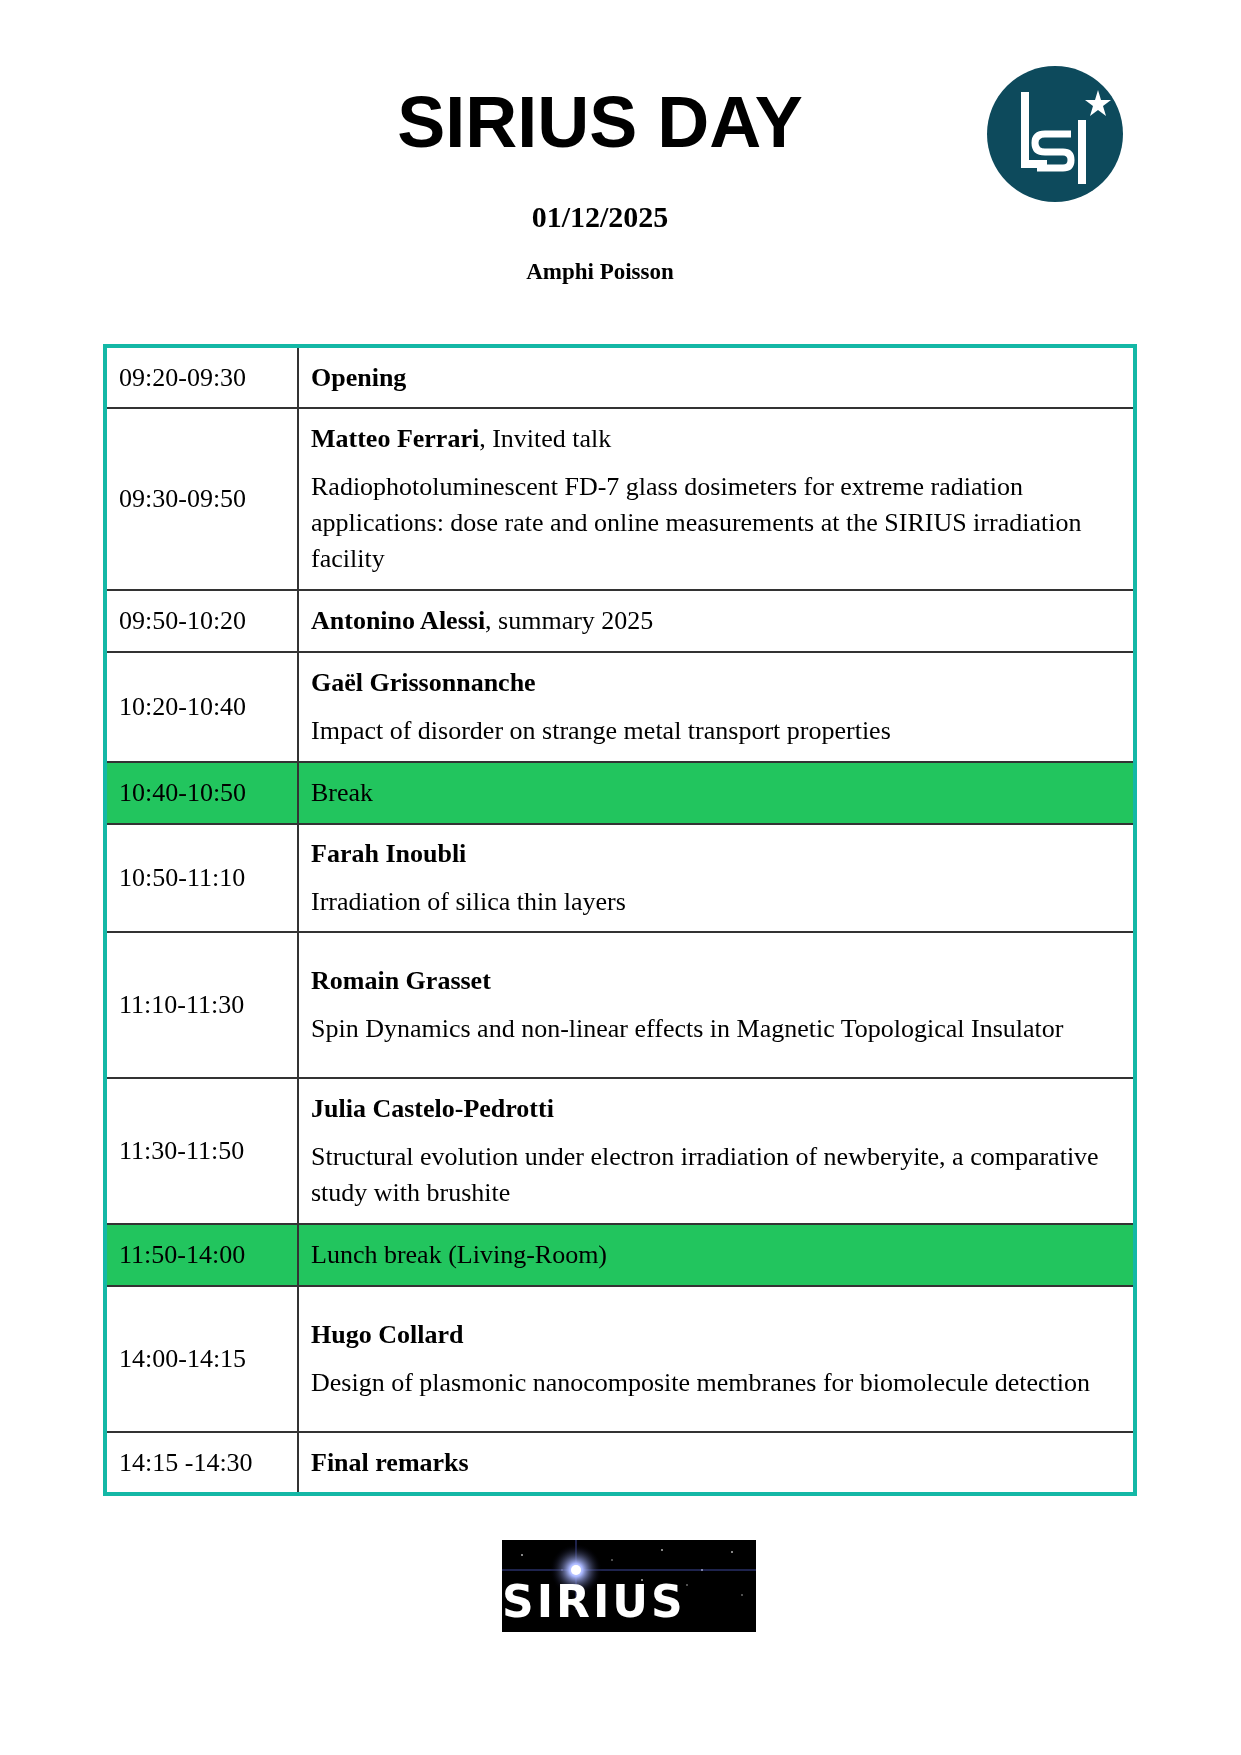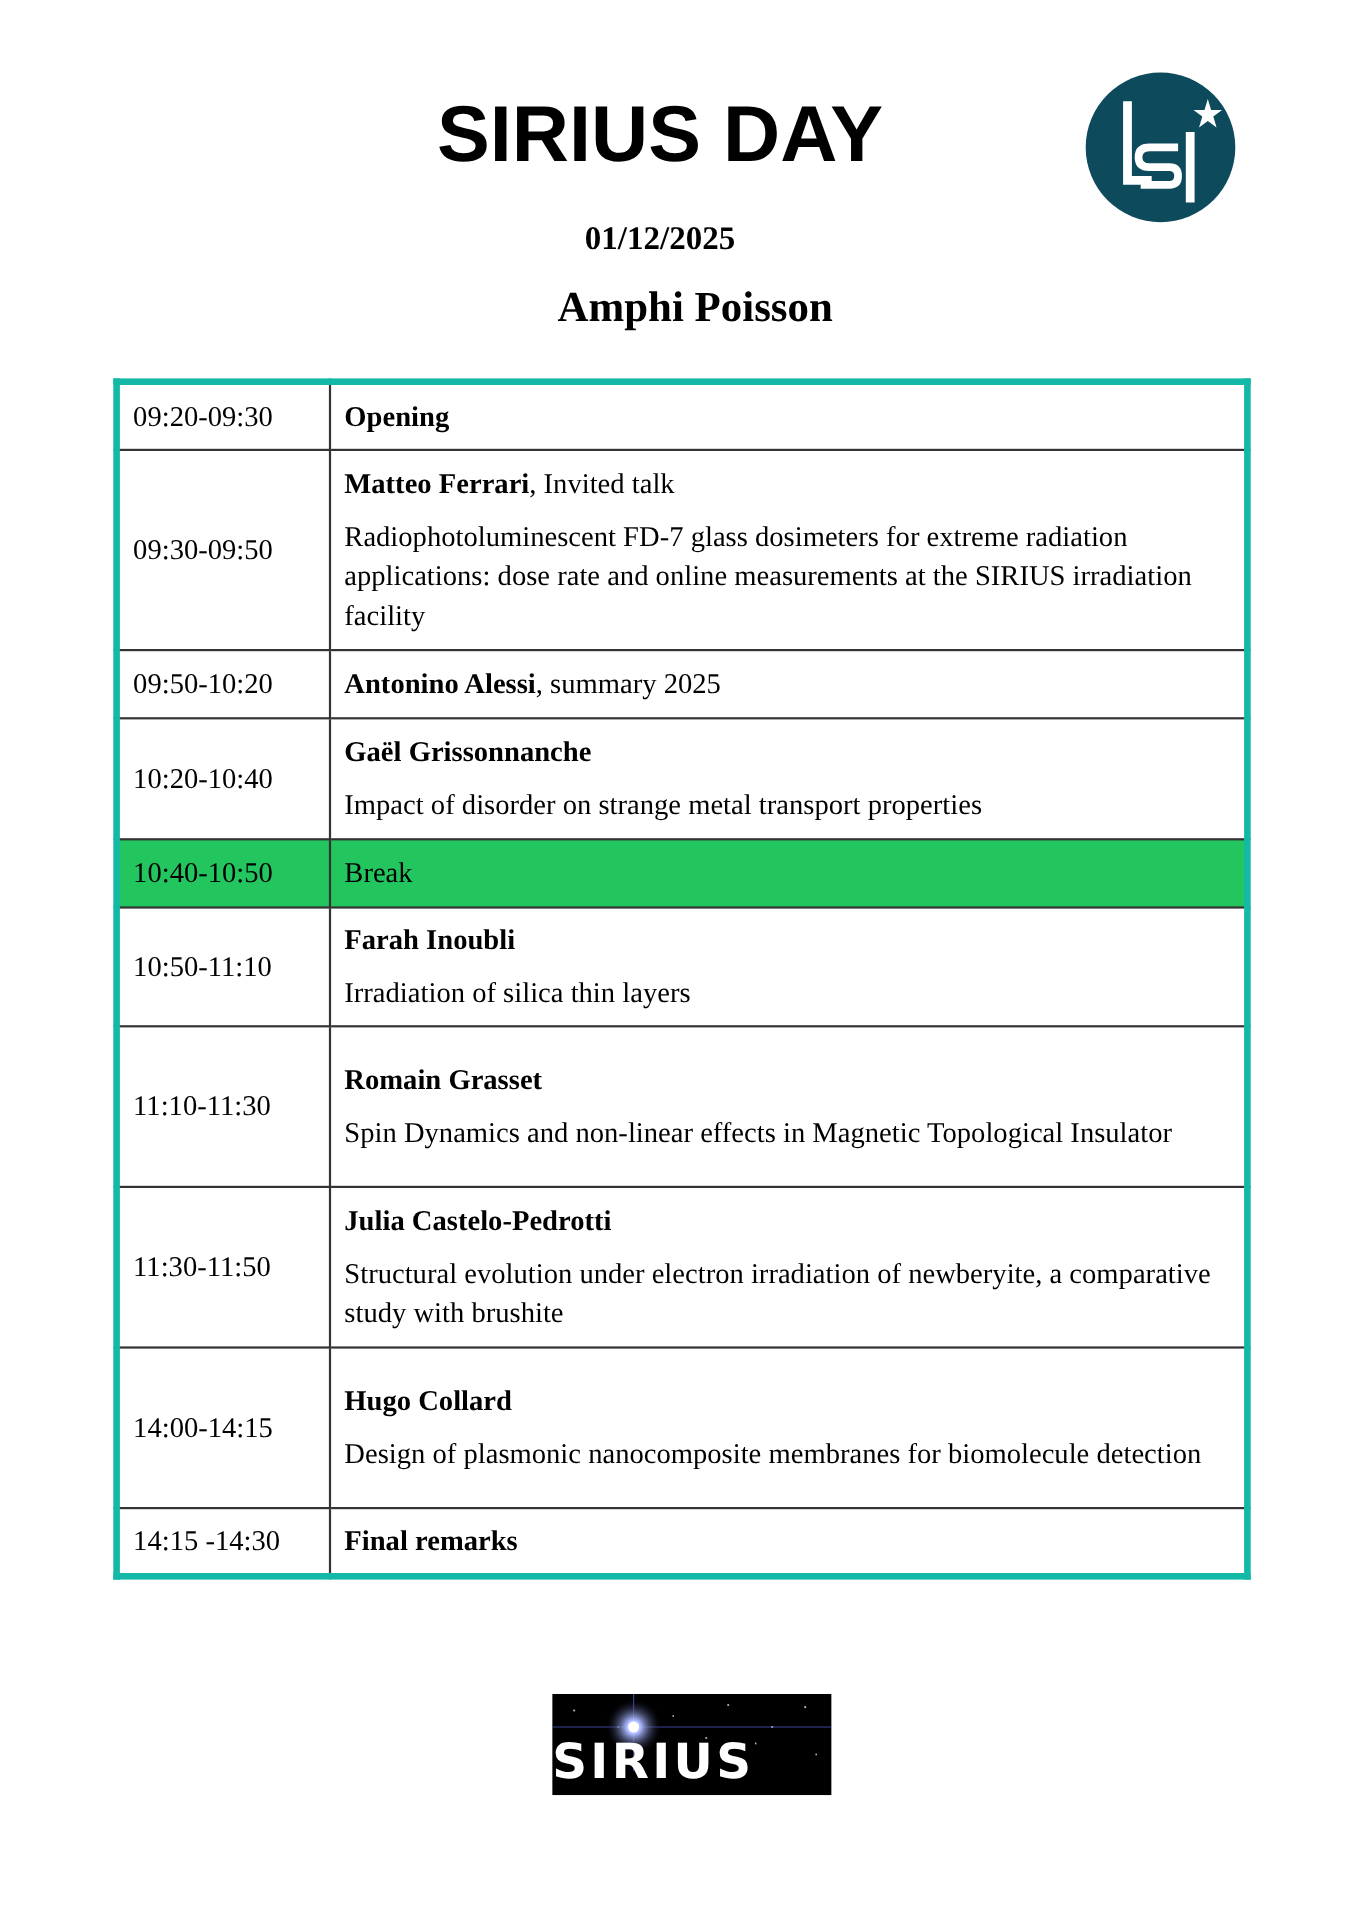--- a/index.html
+++ b/index.html
@@ -4,24 +4,24 @@
 <style>
   html, body { margin: 0; padding: 0; background: #ffffff; }
   body { width: 1241px; height: 1755px; position: relative; overflow: hidden;
          font-family: "Liberation Serif", serif; color: #000; }
   .title { position: absolute; left: 0; width: 1200px; top: 86px; text-align: center;
            font-family: "Liberation Sans", sans-serif; font-weight: bold; font-size: 72px;
            letter-spacing: 0px; line-height: 1; }
   .date { position: absolute; left: 0; width: 1200px; top: 202px; text-align: center;
           font-weight: bold; font-size: 30px; line-height: 1; }
   .venue { position: absolute; left: 0; width: 1200px; top: 260px; text-align: center;
-           font-weight: bold; font-size: 39px; line-height: 1; margin-left: 32px; }
+           font-weight: bold; font-size: 23px; line-height: 1; }
   .logo-lsi { position: absolute; left: 985px; top: 64px; width: 140px; height: 140px; }
   table.prog { position: absolute; left: 103px; top: 344px; width: 1034px;
-               border-collapse: collapse; border: 6px solid #14b8a6; }
+               border-collapse: collapse; border: 4px solid #14b8a6; }
   table.prog td { border: 2px solid #333; vertical-align: middle; font-size: 26px;
                   line-height: 36px; padding: 0 12px; }
   table.prog td.time { width: 166px; }
   table.prog tr.gray td { background: #22c55e; }
   .name-line { display: block; }
   .desc { display: block; margin-top: 12px; }
   .logo-sirius { position: absolute; left: 502px; top: 1540px; width: 254px; height: 92px; }
 </style>
 </head>
 <body>
@@ -86,20 +86,26 @@
           <span class="desc">Spin Dynamics and non-linear effects in Magnetic Topological Insulator</span>
         </td>
       </tr>
       <tr style="height: 146px;">
         <td class="time">11:30-11:50</td>
         <td>
           <span class="name-line"><b>Julia Castelo-Pedrotti</b></span>
           <span class="desc">Structural evolution under electron irradiation of newberyite, a comparative study with brushite</span>
         </td>
       </tr>
+      <tr class="gray" style="height: 62px;">
+        <td class="time">11:50-14:00</td>
+        <td>
+          <span class="name-line"><span>Lunch break (Living-Room)</span></span>
+        </td>
+      </tr>
       <tr style="height: 146px;">
         <td class="time">14:00-14:15</td>
         <td>
           <span class="name-line"><b>Hugo Collard</b></span>
           <span class="desc">Design of plasmonic nanocomposite membranes for biomolecule detection</span>
         </td>
       </tr>
       <tr style="height: 62px;">
         <td class="time">14:15 -14:30</td>
         <td>

